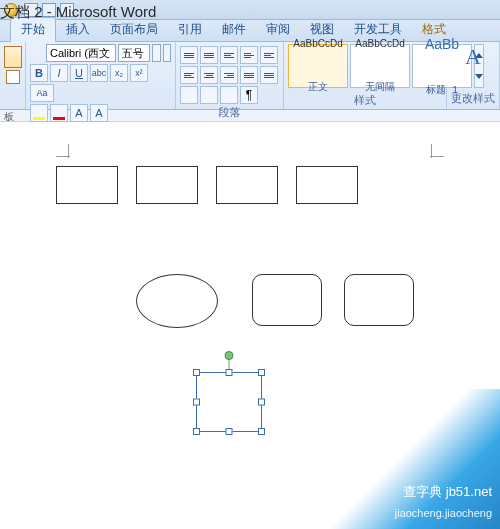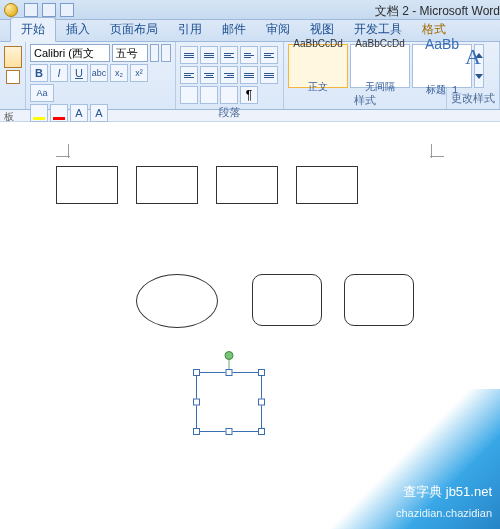--- a/index.html
+++ b/index.html
@@ -28,21 +28,21 @@
     background: radial-gradient(circle at 30% 30%, #ffe9a6, #d9a300);
     border: 1px solid #b57f00;
     margin-right: 6px;
   }
   .titlebar .qat { display:flex; gap:4px; margin-right: 40px;}
   .titlebar .qat .qbtn {
     width:14px; height:14px; border:1px solid #7a9ccc; background:#e9f1fb;
   }
   .title-center {
     position:absolute; left:0; right:0; top:3px;
-    text-align:right; pointer-events:none; font-size:12px; color:#2b2b2b;
+    text-align:left; pointer-events:none; font-size:15px; color:#2b2b2b;
   }
   .title-context {
     position:absolute; right:60px; top:0; height:20px;
     background: linear-gradient(#fbe39a,#f6d06a);
     border: 1px solid #d6a930;
     display:flex; align-items:center; padding:0 10px;
     font-size:11px; color:#5b3a00;
   }
   
   .tabs {
@@ -83,21 +83,21 @@
   }
   .group-label {
     text-align:center; font-size:11px; color:#4b6b99;
     padding: 1px 0 1px;
   }
   .clip-group { width: 26px; }
   .clip-icon { width:18px; height:22px; border:1px solid #b07830; background:linear-gradient(#fff3d6,#ffe0a0); margin:2px auto; }
   .clip-brush { width:14px;height:14px; border:1px solid #b07830; background:#fff; margin:0 auto; }
 
   .font-group { width: 150px; }
-  .font-row1 { display:flex; gap:2px; }
+  .font-row1 { display:flex; gap:2px;margin-left:16px; }
   .font-name {
     height:18px; border:1px solid #8fa9cc; background:#fff;
     font-size:11px; padding:1px 3px; width:84px; overflow:hidden;
   }
   .font-size {
     height:18px; border:1px solid #8fa9cc; background:#fff;
     font-size:11px; padding:1px 3px; width:38px;
   }
   .tiny { width:10px;height:18px; border:1px solid #8fa9cc; background:#eef5ff; }
   .brow { display:flex; gap:2px; margin-top:2px; flex-wrap:wrap;}
@@ -395,15 +395,15 @@
       <div class="handle h-br"></div>
       <div class="handle h-c h-t"></div>
       <div class="handle h-c h-b"></div>
       <div class="handle h-m h-l"></div>
       <div class="handle h-m h-r"></div>
     </div>
   </div>
 
   <div class="wm">
     <div class="wm-text">查字典 jb51.net</div>
-    <div class="wm-sub">chazidian.chazidian</div>
+    <div class="wm-sub">jiaocheng.jiaocheng</div>
   </div>
 </div>
 
 </body></html>

